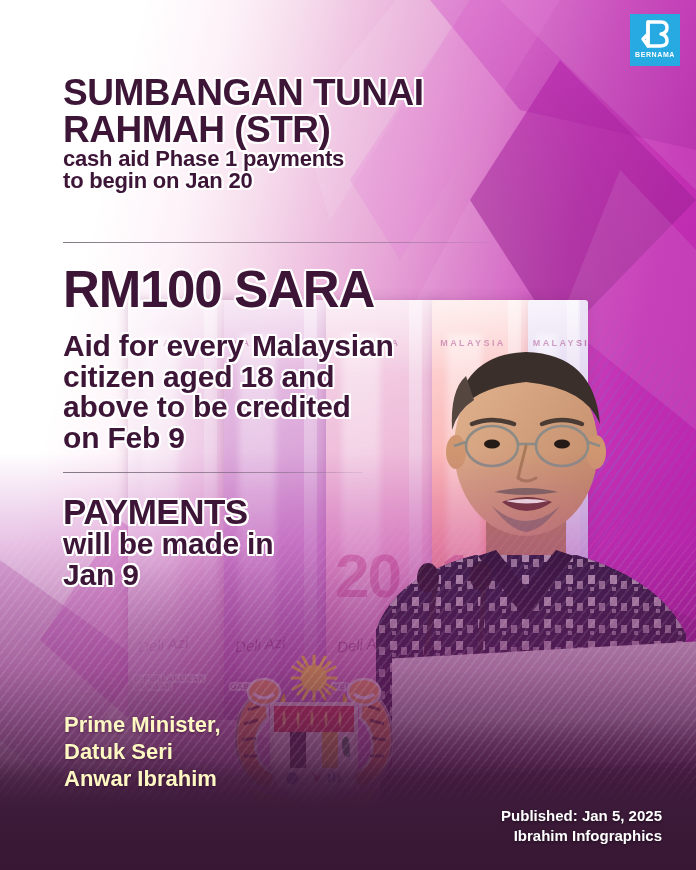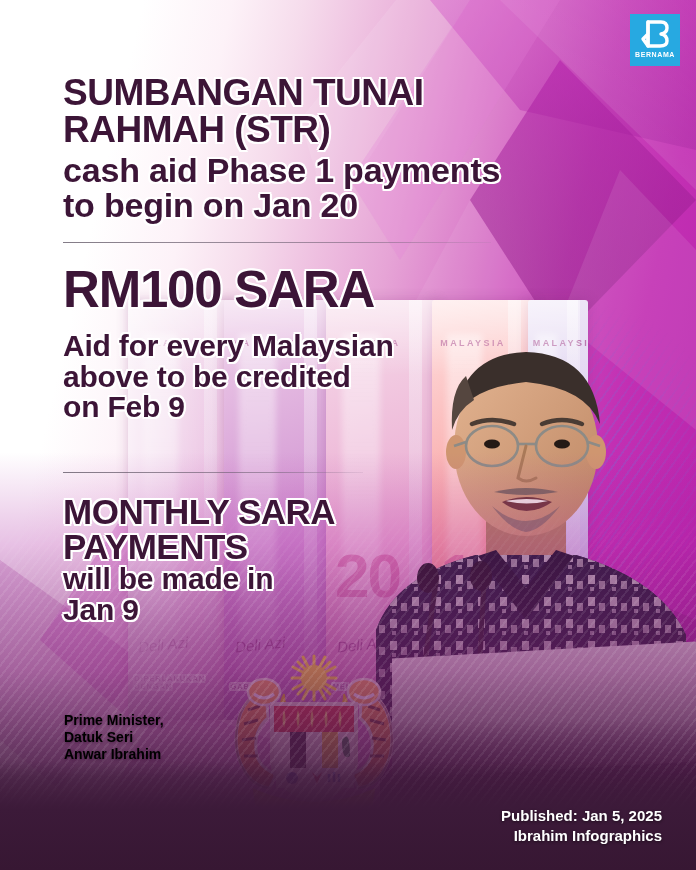--- a/index.html
+++ b/index.html
@@ -173,21 +173,21 @@
     text-shadow:
       -1.6px -1.6px 0 #fff,  1.6px -1.6px 0 #fff,
       -1.6px  1.6px 0 #fff,  1.6px  1.6px 0 #fff,
       -2.2px 0 0 #fff, 2.2px 0 0 #fff,
       0 -2.2px 0 #fff, 0 2.2px 0 #fff;
   }
 
   
   #b1{ top:74px; }
   #b1 .head{ font-size:37px; }
-  #b1 .sub{ font-size:34px; margin-top:5px; }
+  #b1 .sub{ font-size:22px; }
 
   .divider{
     position:absolute; left:63px; height:1px;
     background:linear-gradient(90deg, rgba(90,80,95,.75), rgba(110,95,115,.55) 70%, rgba(150,120,155,.15));
   }
   #d1{ top:242px; width:428px; }
   #d2{ top:472px; width:300px; }
 
   
   #b2{ top:264px; }
@@ -195,22 +195,22 @@
   #b2 .sub{ font-size:30px; margin-top:16px; }
 
   
   #b3{ top:494px; }
   #b3 .head{ font-size:35px; }
   #b3 .sub{ font-size:30px; margin-top:0; }
 
   
   #attrib{
     position:absolute; left:64px; top:712px;
-    font-size:14px; font-weight:700; line-height:1.22;
-    color:#000000;
+    font-size:22px; font-weight:700; line-height:1.22;
+    color:#fef9c3;
     text-shadow:0 1px 3px rgba(50,10,45,.55);
   }
 
   
   #footer{
     position:absolute; right:34px; bottom:24px;
     text-align:right;
     font-size:15px; font-weight:700; line-height:1.35;
     color:#ffffff;
     text-shadow:0 1px 3px rgba(0,0,0,.5);
@@ -453,30 +453,30 @@
     </div>
 
     <div class="divider" id="d1"></div>
 
     <div class="blk" id="b2">
       <div class="head">
         <div>RM100 SARA</div>
       </div>
       <div class="sub">
         <div>Aid for every Malaysian</div>
+        <div>citizen aged 18 and</div>
         <div>above to be credited</div>
         <div>on Feb 9</div>
       </div>
     </div>
 
     <div class="divider" id="d2"></div>
 
     <div class="blk" id="b3">
       <div class="head">
-        <div>MONTHLY SARA</div>
         <div>PAYMENTS</div>
       </div>
       <div class="sub">
         <div>will be made in</div>
         <div>Jan 9</div>
       </div>
     </div>
 
     <div id="attrib">
       <div>Prime Minister,</div>

